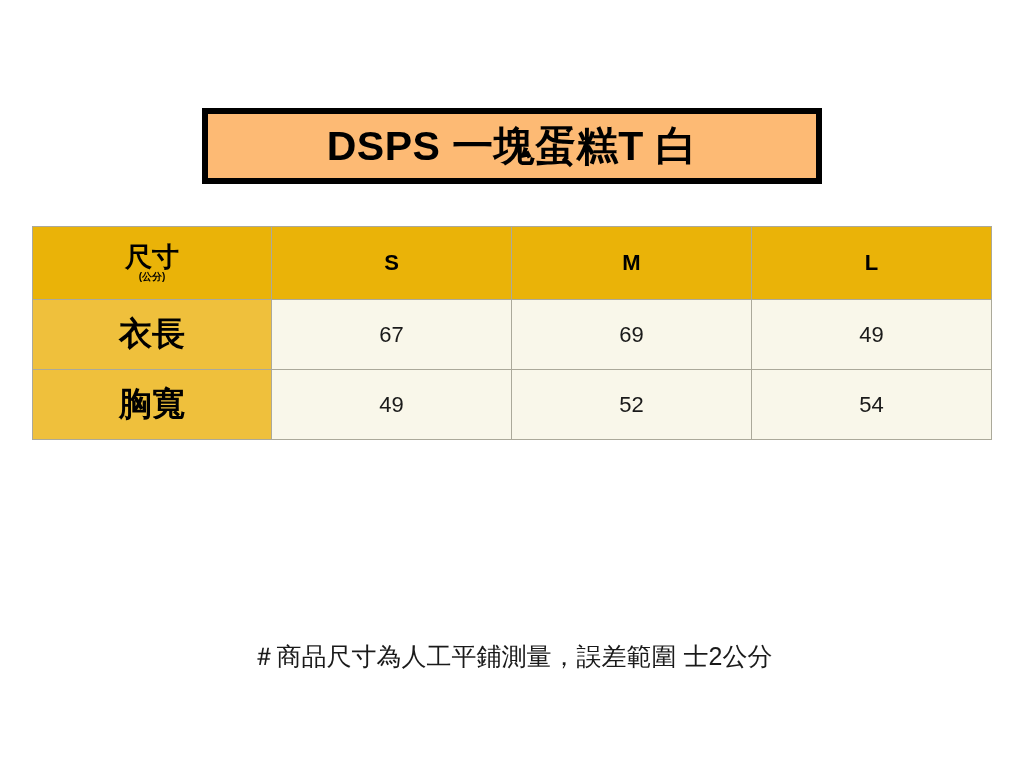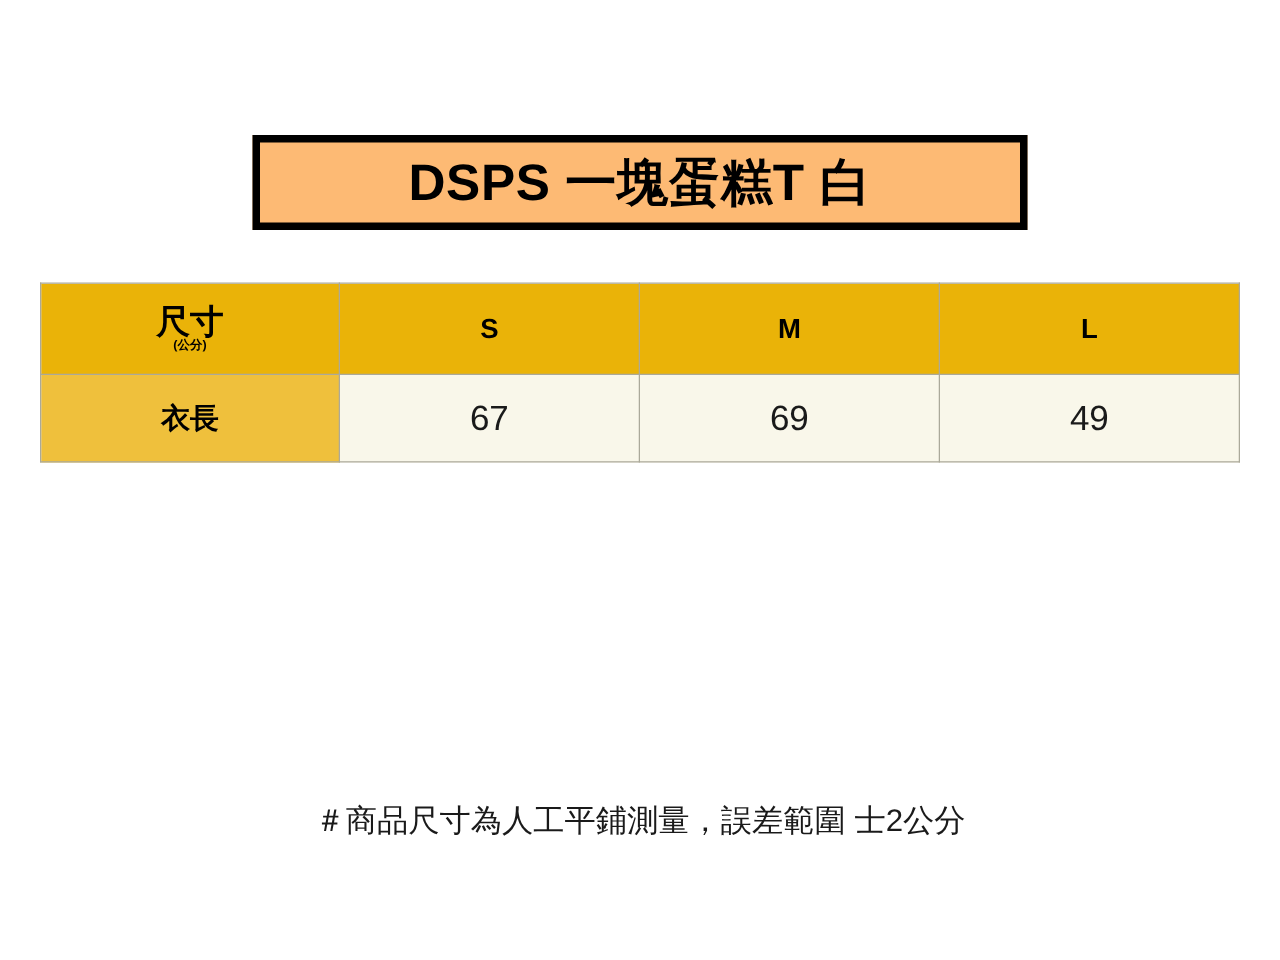--- a/index.html
+++ b/index.html
@@ -81,27 +81,27 @@
   .size-head-label {
     font-size: 22px;
     font-weight: bold;
   }
 
   
   #size-table tbody tr { height: 70px; }
   #size-table tbody th.row-label {
     background: #efc03c;
     color: #000000;
-    font-size: 23px;
+    font-size: 33px;
     font-weight: bold;
   }
   #size-table tbody td.value-cell {
     background: #f9f7ea;
     color: #1a1a1a;
-    font-size: 28px;
+    font-size: 22px;
     font-weight: normal;
   }
 
   
   #footnote {
     position: absolute;
     left: 0;
     top: 640px;
     width: 1024px;
     text-align: center;
@@ -141,16 +141,22 @@
       </th>
     </tr>
   </thead>
   <tbody>
     <tr>
       <th class="row-label">衣長</th>
       <td class="value-cell">67</td>
       <td class="value-cell">69</td>
       <td class="value-cell">49</td>
     </tr>
+    <tr>
+      <th class="row-label">胸寬</th>
+      <td class="value-cell">49</td>
+      <td class="value-cell">52</td>
+      <td class="value-cell">54</td>
+    </tr>
   </tbody>
 </table>
 
 <div id="footnote">＃商品尺寸為人工平鋪測量，誤差範圍 士2公分</div>
 
 </body></html>

